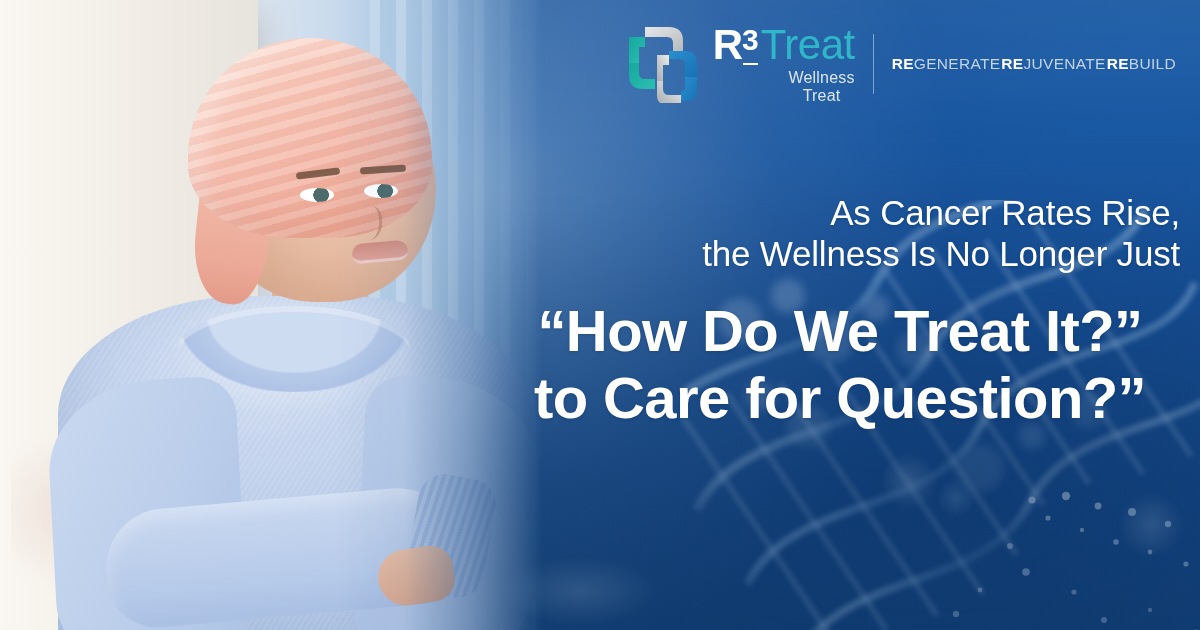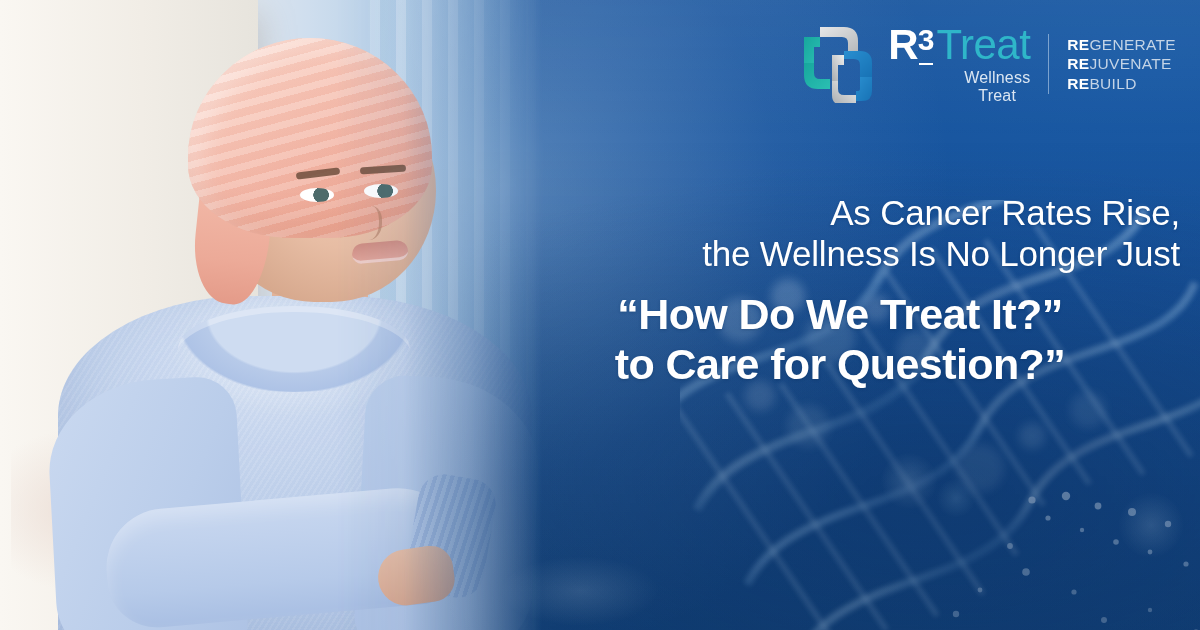--- a/index.html
+++ b/index.html
@@ -203,32 +203,32 @@
     background:#ffffff;
   }
   .lg-life{
     color:#2fb6c9; font-weight:400; font-size:42px; letter-spacing:-.5px; margin-left:2px;
   }
   .logo-sub{
     color:#dbe6f2; font-size:16px; line-height:1.12; text-align:center;
     margin-top:3px; letter-spacing:.2px;
   }
   .logo-div{ width:1px; height:60px; background:rgba(200,220,240,.55); margin:0 4px; }
-  .logo-tag{ display:flex; flex-direction:column; gap:1px; line-height:1.18; }
+  .logo-tag{ display:flex; flex-direction:row; gap:1px; line-height:1.18; }
   .tag-line{ font-size:15.5px; letter-spacing:.3px; color:#c4d4e6; white-space:nowrap; }
   .tag-line b{ color:#ffffff; font-weight:700; }
 
   
   .headline{
     position:absolute; left:500px; top:192px; width:680px;
     text-align:center; color:#ffffff;
     text-shadow:0 1px 3px rgba(8,38,80,.28);
   }
   .hl-light{ font-size:35px; font-weight:400; line-height:1.18; letter-spacing:-.2px;text-align:right; }
-  .hl-bold{ font-size:43px; font-weight:700; line-height:1.17; letter-spacing:-.6px; margin-top:14px; }
+  .hl-bold{ font-size:58px; font-weight:700; line-height:1.17; letter-spacing:-.6px; margin-top:22px; }
 </style>
 </head>
 <body>
 
 <div class="canvas">
 
   <div class="bg-base"></div>
   <div class="bg-sheen"></div>
 
   <div class="dna">

